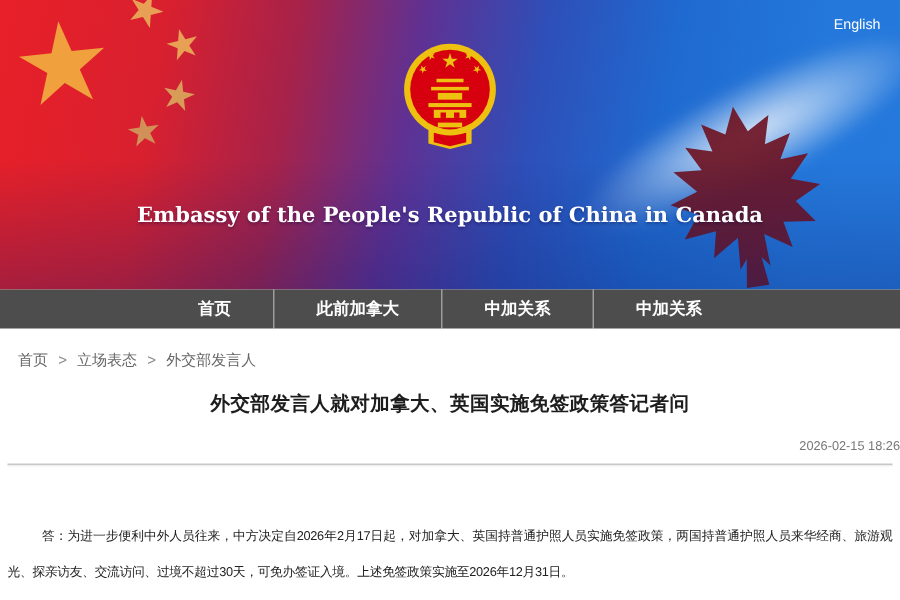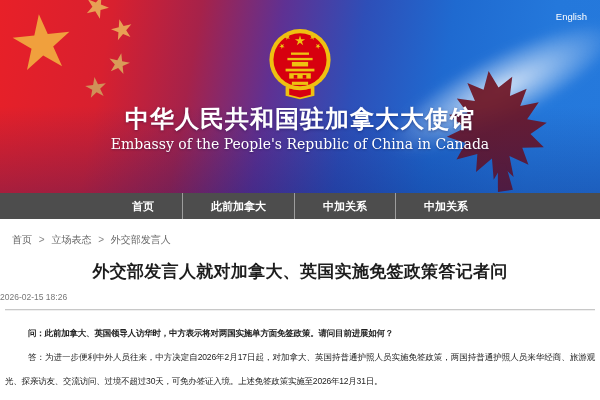--- a/index.html
+++ b/index.html
@@ -25,21 +25,21 @@
   }
   .maple { position:absolute; right:38px; top:68px; opacity:0.92; }
   .emblem { position:absolute; left:50%; top:27px; transform:translateX(-50%); }
   .banner-title {
     position:absolute; left:0; top:103px; width:100%; text-align:center;
     color:#fff; font-family:"DejaVu Serif","Liberation Serif",serif; font-weight:bold;
     font-size:24px; letter-spacing:1px; text-shadow:0 1px 3px rgba(0,0,60,0.35); z-index:3;
   }
   .banner-subtitle {
     position:absolute; left:0; top:136px; width:100%; text-align:center;
-    color:#fff; font-family:"DejaVu Serif","Liberation Serif",serif; font-weight:normal;
+    color:#fff; font-family:"DejaVu Serif","Liberation Serif",serif; font-weight:bold;
     font-size:14px; text-shadow:0 1px 2px rgba(0,0,60,0.35); z-index:3;
   }
   .english-link {
     position:absolute; right:13px; top:11px; color:#fff; font-size:9.5px; font-weight:normal;
     cursor:pointer; z-index:4; text-decoration:none;
   }
 
   
   .nav {
     position:absolute; left:0; top:193px; width:600px; height:26px; background:#4d4d4d;
@@ -50,23 +50,23 @@
     cursor:pointer; white-space:nowrap; position:relative;
   }
   .nav-item + .nav-item { border-left:1px solid rgba(255,255,255,0.45); }
 
   
   .breadcrumb { position:absolute; left:12px; top:233px; font-size:10px; color:#666; }
   .breadcrumb a { color:#666; text-decoration:none; cursor:pointer; }
   .crumb-sep { margin:0 4px; color:#888; }
   .article-title {
     position:absolute; left:0; top:260px; width:100%; text-align:center;
-    font-size:17px; font-weight:bold; color:#1d1d1d; letter-spacing:0.3px;
+    font-size:13px; font-weight:bold; color:#1d1d1d; letter-spacing:0.3px;
   }
-  .article-date { position:absolute; left:0; top:292px; width:100%; text-align:left; font-size:8.5px; color:#777; }
+  .article-date { position:absolute; left:0; top:292px; width:100%; text-align:right; font-size:8.5px; color:#777; }
   .divider { position:absolute; left:5px; right:5px; top:309px; border-top:1px solid #c8c8c8; border-bottom:1px solid #efefef; }
   .para {
     position:absolute; left:5px; right:5px; font-size:8.5px; line-height:24px;
     color:#222; text-indent:23px; text-align:justify; letter-spacing:-0.2px;
   }
   .para.question { top:321px; font-weight:bold; }
   .para.answer { top:345px; }
 </style>
 </head>
 <body>
@@ -109,21 +109,20 @@
       <rect x="30" y="28" width="20" height="2.6" fill="#eec111"></rect>
       <rect x="26" y="34" width="28" height="2.6" fill="#eec111"></rect>
       <rect x="31" y="38.5" width="18" height="5" fill="#eec111"></rect>
       <rect x="24" y="46" width="32" height="3" fill="#eec111"></rect>
       <rect x="28" y="51" width="24" height="6" fill="#eec111"></rect>
       <rect x="33" y="53" width="4" height="4" fill="#d7000f"></rect>
       <rect x="43" y="53" width="4" height="4" fill="#d7000f"></rect>
       <rect x="31" y="60.5" width="18" height="3.5" fill="#eec111"></rect>
     </svg>
 
-    <div class="banner-title">中华人民共和国驻加拿大大使馆</div>
     <div class="banner-subtitle">Embassy of the People's Republic of China in Canada</div>
     <a class="english-link">English</a>
   </div>
 
   <div class="nav">
     <div class="nav-item">首页</div>
     <div class="nav-item">此前加拿大</div>
     <div class="nav-item">中加关系</div>
     <div class="nav-item">中加关系</div>
   </div>
@@ -133,16 +132,15 @@
     <span class="crumb-sep">&gt;</span>
     <a>立场表态</a>
     <span class="crumb-sep">&gt;</span>
     <a>外交部发言人</a>
   </div>
 
   <h1 class="article-title">外交部发言人就对加拿大、英国实施免签政策答记者问</h1>
   <div class="article-date">2026-02-15 18:26</div>
   <div class="divider"></div>
 
-  <p class="para question">问：此前加拿大、英国领导人访华时，中方表示将对两国实施单方面免签政策。请问目前进展如何？</p>
   <p class="para answer">答：为进一步便利中外人员往来，中方决定自2026年2月17日起，对加拿大、英国持普通护照人员实施免签政策，两国持普通护照人员来华经商、旅游观光、探亲访友、交流访问、过境不超过30天，可免办签证入境。上述免签政策实施至2026年12月31日。</p>
 
 </div>
 
 </body></html>

